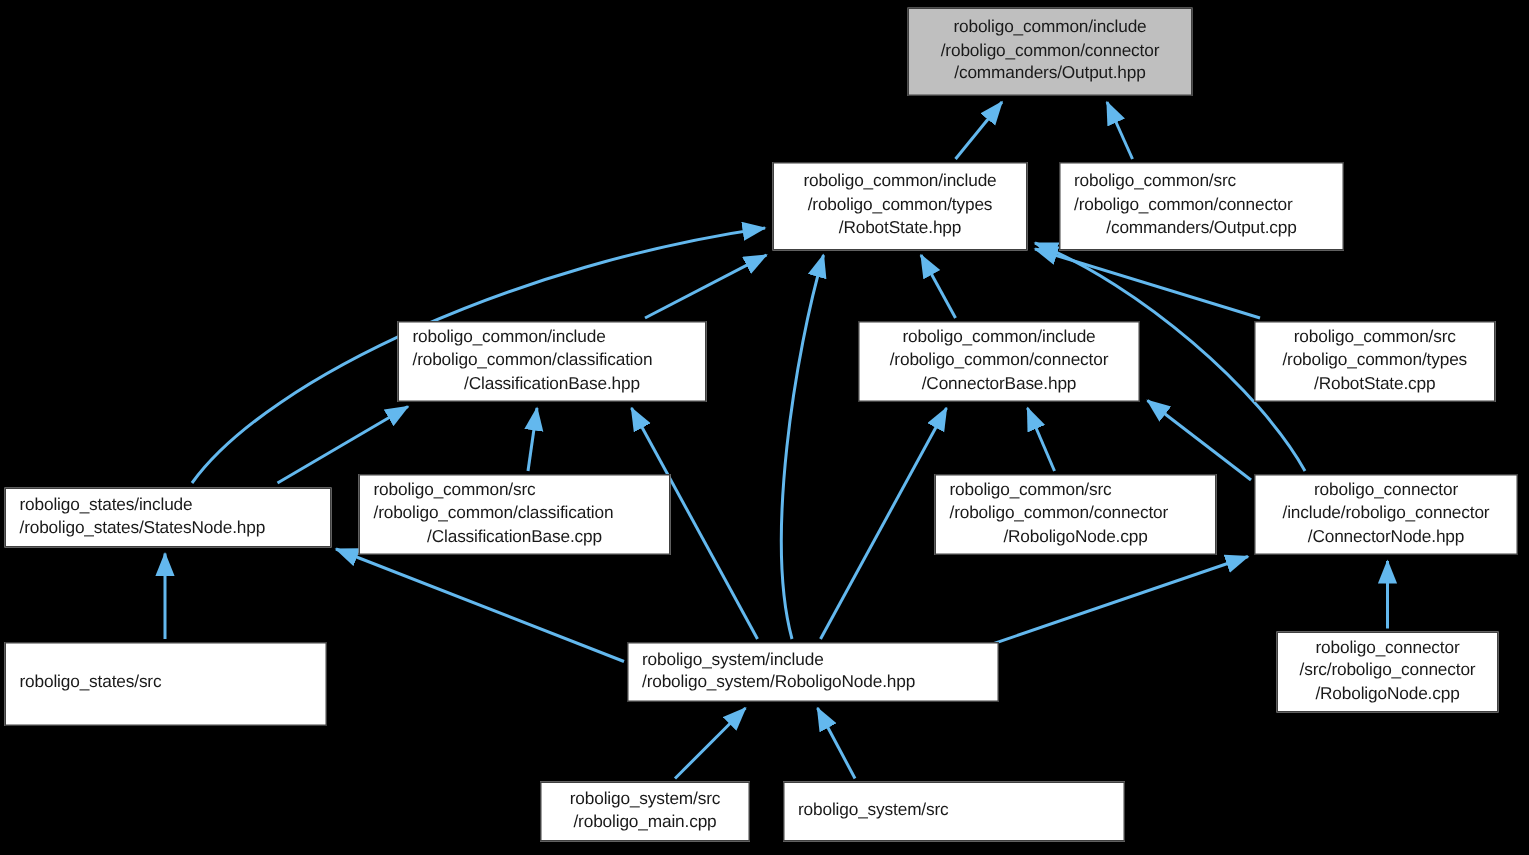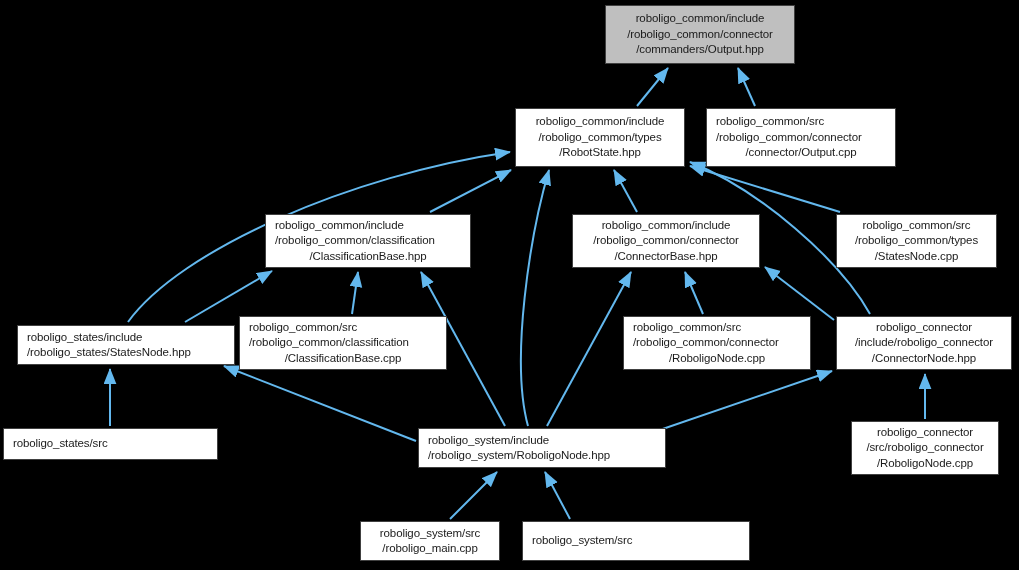--- a/index.html
+++ b/index.html
@@ -93,57 +93,57 @@
         <span class="line l2">/commanders/Output.hpp</span>
       </div>
       <div class="node center-all" style="left: 515px; top: 108px; width: 170px; height: 59px;">
         <span class="line l0">roboligo_common/include</span>
         <span class="line l1">/roboligo_common/types</span>
         <span class="line l2">/RobotState.hpp</span>
       </div>
       <div class="node" style="left: 706px; top: 108px; width: 190px; height: 59px;">
         <span class="line l0">roboligo_common/src</span>
         <span class="line l1">/roboligo_common/connector</span>
-        <span class="line l2">/connector/Output.cpp</span>
+        <span class="line l2">/commanders/Output.cpp</span>
       </div>
       <div class="node" style="left: 265px; top: 214px; width: 206px; height: 54px;">
         <span class="line l0">roboligo_common/include</span>
         <span class="line l1">/roboligo_common/classification</span>
         <span class="line l2">/ClassificationBase.hpp</span>
       </div>
       <div class="node center-all" style="left: 572px; top: 214px; width: 188px; height: 54px;">
         <span class="line l0">roboligo_common/include</span>
         <span class="line l1">/roboligo_common/connector</span>
         <span class="line l2">/ConnectorBase.hpp</span>
       </div>
       <div class="node center-all" style="left: 836px; top: 214px; width: 161px; height: 54px;">
         <span class="line l0">roboligo_common/src</span>
         <span class="line l1">/roboligo_common/types</span>
-        <span class="line l2">/StatesNode.cpp</span>
+        <span class="line l2">/RobotState.cpp</span>
       </div>
-      <div class="node" style="left: 17px; top: 325px; width: 218px; height: 40px;">
+      <div class="node" style="left: 3px; top: 325px; width: 218px; height: 40px;">
         <span class="line l0">roboligo_states/include</span>
         <span class="line l1">/roboligo_states/StatesNode.hpp</span>
       </div>
       <div class="node" style="left: 239px; top: 316px; width: 208px; height: 54px;">
         <span class="line l0">roboligo_common/src</span>
         <span class="line l1">/roboligo_common/classification</span>
         <span class="line l2">/ClassificationBase.cpp</span>
       </div>
       <div class="node" style="left: 623px; top: 316px; width: 188px; height: 54px;">
         <span class="line l0">roboligo_common/src</span>
         <span class="line l1">/roboligo_common/connector</span>
         <span class="line l2">/RoboligoNode.cpp</span>
       </div>
       <div class="node center-all" style="left: 836px; top: 316px; width: 176px; height: 54px;">
         <span class="line l0">roboligo_connector</span>
         <span class="line l1">/include/roboligo_connector</span>
         <span class="line l2">/ConnectorNode.hpp</span>
       </div>
-      <div class="node" style="left: 3px; top: 428px; width: 215px; height: 32px; gap: 36px;">
+      <div class="node" style="left: 3px; top: 428px; width: 215px; height: 56px; gap: 36px;">
         <span class="line l0">roboligo_states/src</span>
       </div>
       <div class="node" style="left: 418px; top: 428px; width: 248px; height: 40px;">
         <span class="line l0">roboligo_system/include</span>
         <span class="line l1">/roboligo_system/RoboligoNode.hpp</span>
       </div>
       <div class="node center-all" style="left: 851px; top: 421px; width: 148px; height: 54px;">
         <span class="line l0">roboligo_connector</span>
         <span class="line l1">/src/roboligo_connector</span>
         <span class="line l2">/RoboligoNode.cpp</span>

